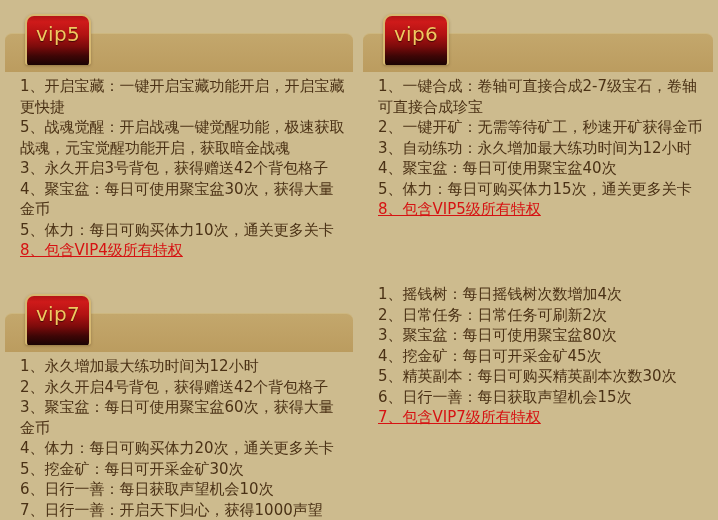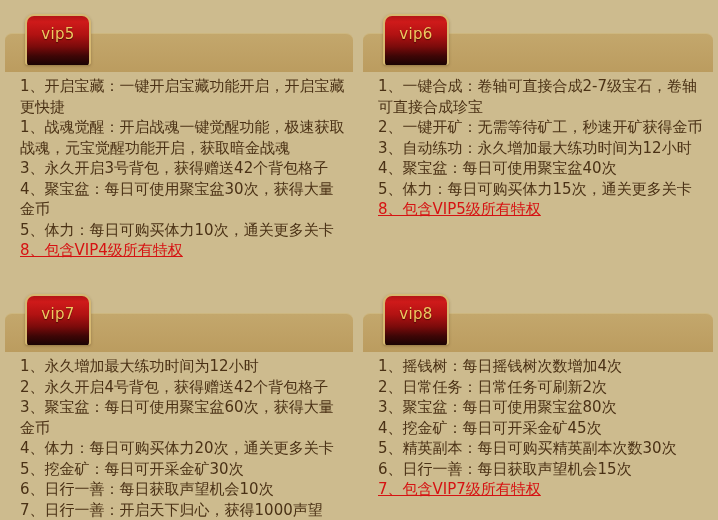--- a/index.html
+++ b/index.html
@@ -63,21 +63,21 @@
         #3d0606 82%,
         #1b0303 100%);
     box-sizing: border-box;
     box-shadow: 0 1px 3px rgba(70,45,10,0.35);
     display: flex;
     align-items: flex-start;
     justify-content: center;
   }
   .tab-badge .tab-label {
     margin-top: 7px;
-    font-size: 15px;
+    font-size: 20px;
     line-height: 22px;
     color: #f0c860;
     letter-spacing: 0.3px;
     text-shadow: 0 1px 1px rgba(0,0,0,0.55);
     font-family: "DejaVu Sans", "Liberation Sans", sans-serif;
   }
 
   
   .panel-body {
     padding: 4px 10px 0 20px;
@@ -105,21 +105,21 @@
 
   <section class="panel left">
     <div class="panel-head">
       <div class="head-bar"></div>
       <div class="tab-badge">
         <span class="tab-label">vip5</span>
       </div>
     </div>
     <div class="panel-body">
       <div class="priv-item">1、开启宝藏：一键开启宝藏功能开启，开启宝藏更快捷</div>
-      <div class="priv-item">1、战魂觉醒：开启战魂一键觉醒功能，极速获取战魂，元宝觉醒功能开启，获取暗金战魂</div>
+      <div class="priv-item">5、战魂觉醒：开启战魂一键觉醒功能，极速获取战魂，元宝觉醒功能开启，获取暗金战魂</div>
       <div class="priv-item">3、永久开启3号背包，获得赠送42个背包格子</div>
       <div class="priv-item">4、聚宝盆：每日可使用聚宝盆30次，获得大量金币</div>
       <div class="priv-item">5、体力：每日可购买体力10次，通关更多关卡</div>
       <div class="priv-item highlight">8、包含VIP4级所有特权</div>
     </div>
   </section>
 
   <section class="panel right">
     <div class="panel-head">
       <div class="head-bar"></div>
@@ -150,26 +150,20 @@
       <div class="priv-item">3、聚宝盆：每日可使用聚宝盆60次，获得大量金币</div>
       <div class="priv-item">4、体力：每日可购买体力20次，通关更多关卡</div>
       <div class="priv-item">5、挖金矿：每日可开采金矿30次</div>
       <div class="priv-item">6、日行一善：每日获取声望机会10次</div>
       <div class="priv-item">7、日行一善：开启天下归心，获得1000声望</div>
       <div class="priv-item highlight">8、包含VIP6级所有特权</div>
     </div>
   </section>
 
   <section class="panel right">
-    <div class="panel-head">
-      <div class="head-bar"></div>
-      <div class="tab-badge">
-        <span class="tab-label">vip8</span>
-      </div>
-    </div>
     <div class="panel-body">
       <div class="priv-item">1、摇钱树：每日摇钱树次数增加4次</div>
       <div class="priv-item">2、日常任务：日常任务可刷新2次</div>
       <div class="priv-item">3、聚宝盆：每日可使用聚宝盆80次</div>
       <div class="priv-item">4、挖金矿：每日可开采金矿45次</div>
       <div class="priv-item">5、精英副本：每日可购买精英副本次数30次</div>
       <div class="priv-item">6、日行一善：每日获取声望机会15次</div>
       <div class="priv-item highlight">7、包含VIP7级所有特权</div>
     </div>
   </section>

